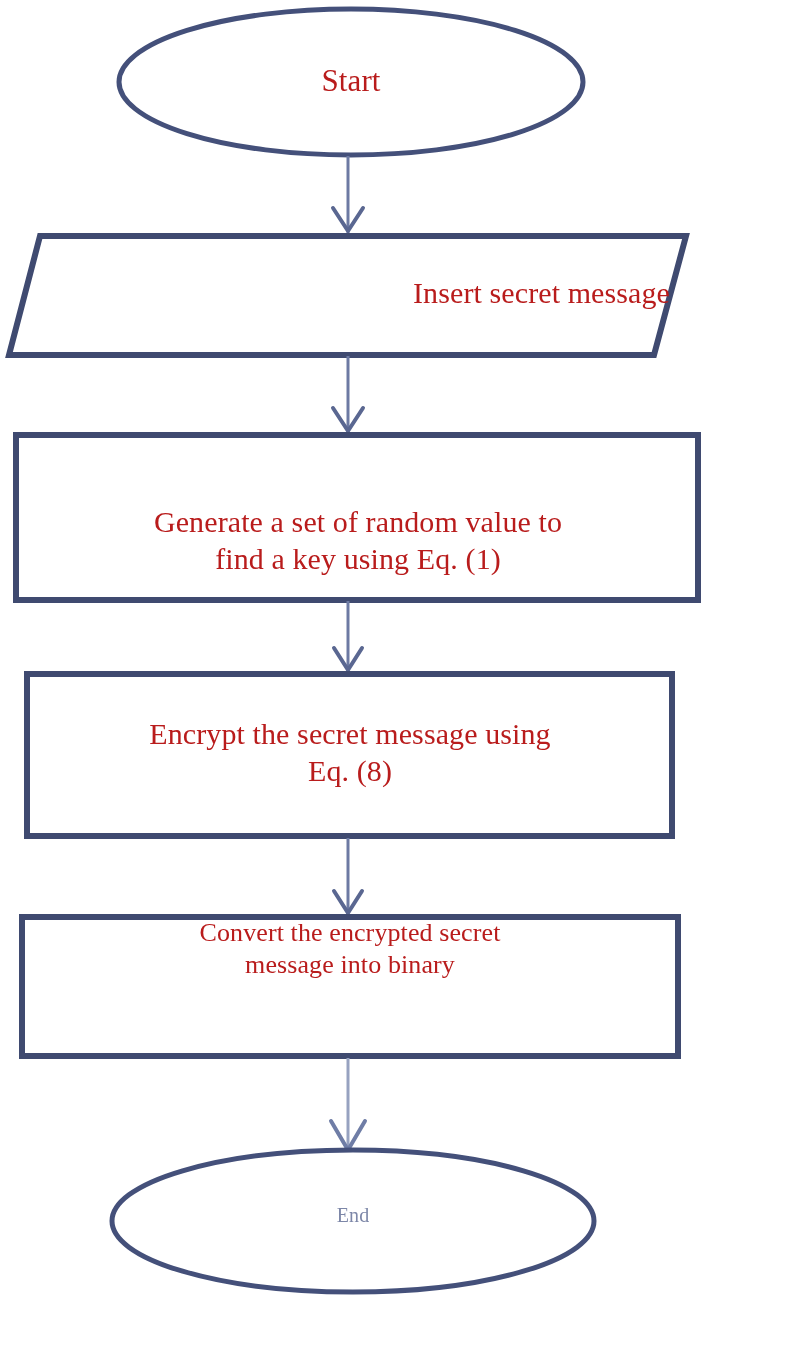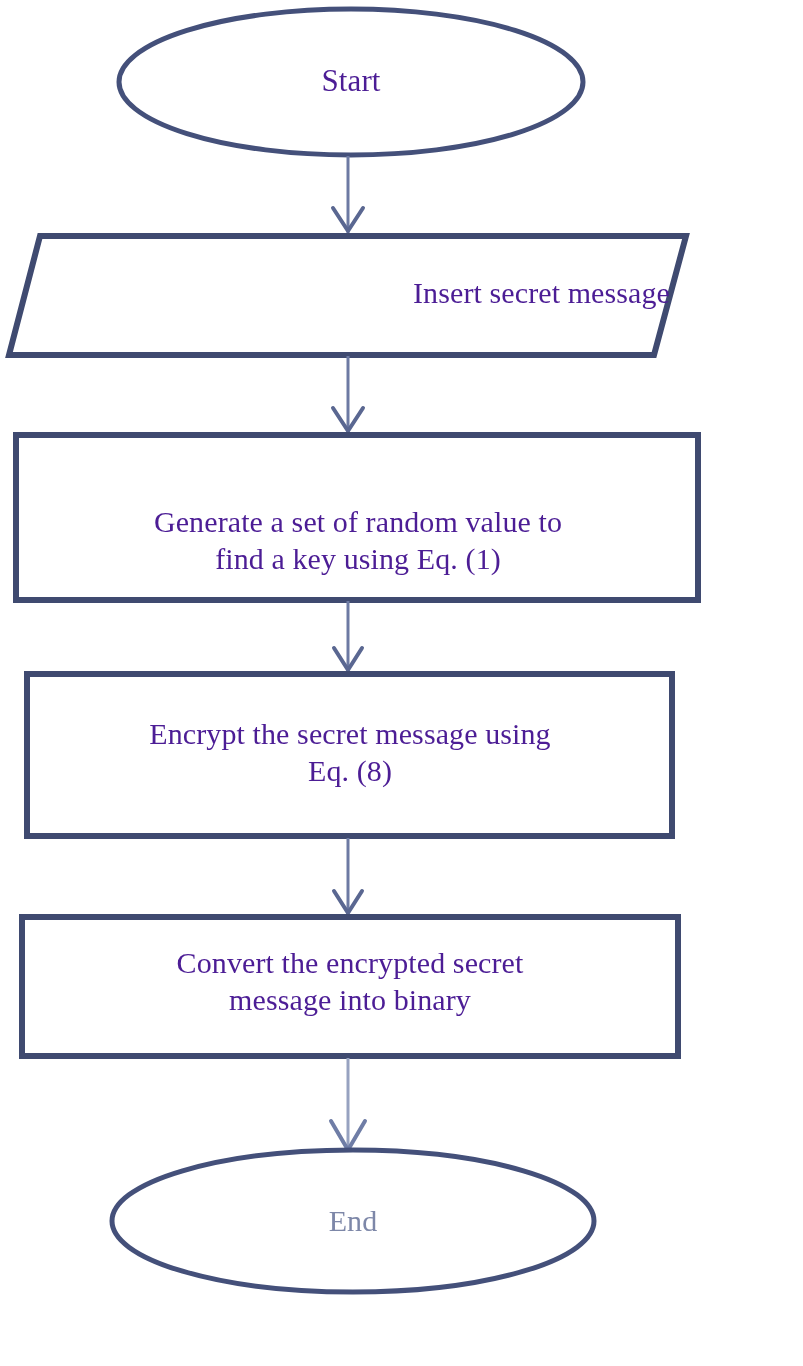--- a/index.html
+++ b/index.html
@@ -17,21 +17,21 @@
   #flowchart-canvas {
     position: absolute;
     top: 0;
     left: 0;
     width: 803px;
     height: 1366px;
   }
   .node-label {
     position: absolute;
     text-align: center;
-    color: #4c1d95;
+    color: #b91c1c;
     line-height: 1.22;
     white-space: pre-line;
     letter-spacing: 0.1px;
     user-select: none;
   }
   #label-start {
     left: 118px;
     top: 62px;
     width: 466px;
     font-size: 31px;
@@ -50,29 +50,29 @@
     font-size: 30px;
   }
   #label-encrypt {
     left: 28px;
     top: 716px;
     width: 644px;
     font-size: 30px;
   }
   #label-convert {
     left: 22px;
-    top: 945px;
+    top: 917px;
     width: 656px;
-    font-size: 30px;
+    font-size: 26px;
   }
   #label-end {
     left: 112px;
     top: 1203px;
     width: 482px;
-    font-size: 30px;
+    font-size: 20px;
     color: #7d87a8;
   }
   #caption-strip {
     position: absolute;
     left: 0;
     top: 1356px;
     width: 803px;
     height: 10px;
     overflow: hidden;
     font-size: 19px;

